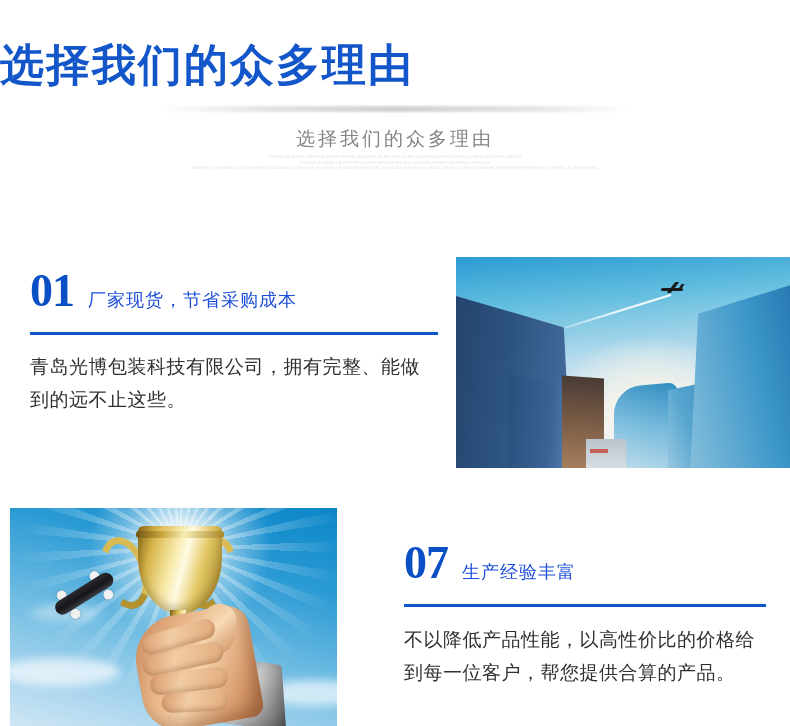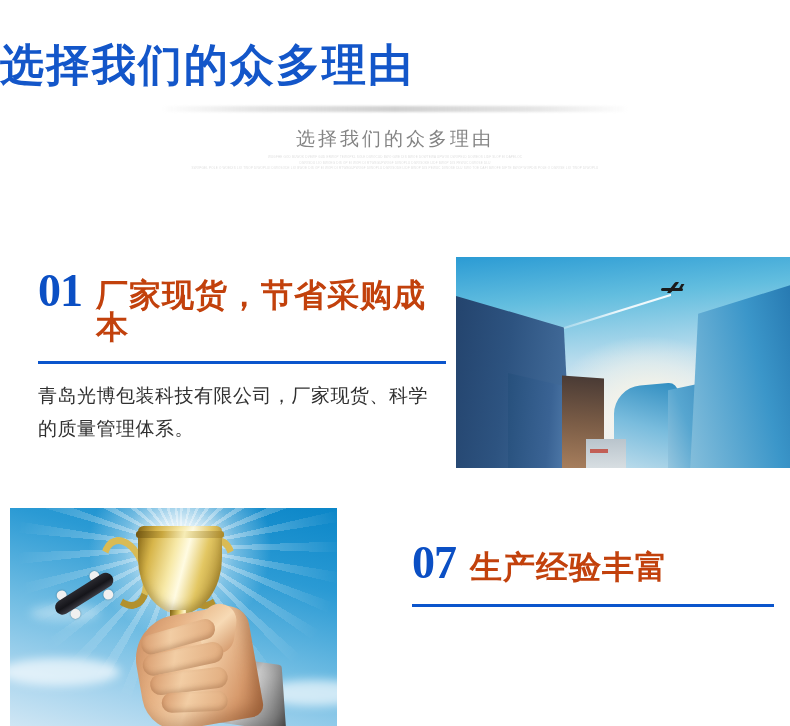--- a/index.html
+++ b/index.html
@@ -51,36 +51,36 @@
     line-height:5.5px;
     color:#dedede;
     letter-spacing:.2px;
     white-space:nowrap;
     overflow:hidden;
     font-family:"Liberation Sans","DejaVu Sans",sans-serif;
     transform:scaleY(1.15);
   }
 
   
-  .sec { position:absolute;margin-left:8px; }
+  .sec { position:absolute; }
 
   .sec-head { display:flex; align-items:baseline; }
 
   .sec-num {
     font-family:"Liberation Serif","DejaVu Serif",serif;
     font-size:46px; font-weight:bold;
     color:#0b4fc4;
     line-height:1;
     letter-spacing:-1px;
   }
 
   .sec-title {
     margin-left:14px;
-    font-size:32px; font-weight:bold;
-    color:#c2410c;
+    font-size:18px; font-weight:normal;
+    color:#1d4ed8;
     letter-spacing:1px;
     line-height:1;
   }
 
   .sec-rule { height:3px; background:#0b55cc; }
 
   .sec-body {
     font-size:19px;
     color:#303030;
     line-height:33px;
@@ -232,21 +232,21 @@
       <span>SWOPGEL POLE O WOEDIS LIO TWOP DIWOPLUI DIWOSODE LIO BWOE DIS OP EI WOFI DI RTWBGUPWOGF DIWOPLU DIWOSODE LIDF BWOP DIS PEWUC DIWOSE DLU SWO TOE DAFI BWOFE DIFTE BWOP WOPDIS POLE O DIWOSE LIO TWOP DIWOPLU</span>
     </div>
   </div>
 
   <div class="sec" id="sec01">
     <div class="sec-head">
       <span class="sec-num">01</span>
       <span class="sec-title">厂家现货，节省采购成本</span>
     </div>
     <div class="sec-rule"></div>
-    <div class="sec-body">青岛光博包装科技有限公司，厂家现货、科学的质量管理体系。</div>
+    <div class="sec-body">青岛光博包装科技有限公司，拥有完整、能做到的远不止这些。</div>
   </div>
 
   <div class="photo" id="photo-buildings">
     <div class="sky-glow"></div>
 
     <div class="contrail"></div>
     <div class="plane">
       <div class="body"></div>
       <div class="wing"></div>
       <div class="tail"></div>
@@ -295,15 +295,16 @@
       <div class="finger" id="f4"></div>
     </div>
   </div>
 
   <div class="sec" id="sec02">
     <div class="sec-head">
       <span class="sec-num">07</span>
       <span class="sec-title">生产经验丰富</span>
     </div>
     <div class="sec-rule"></div>
+    <div class="sec-body">不以降低产品性能，以高性价比的价格给到每一位客户，帮您提供合算的产品。</div>
   </div>
 
 </div>
 
 </body></html>

